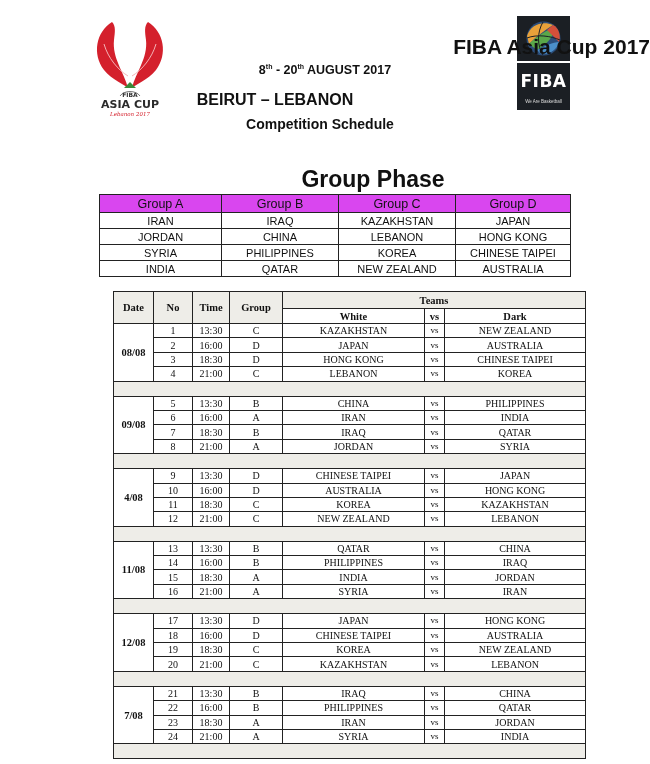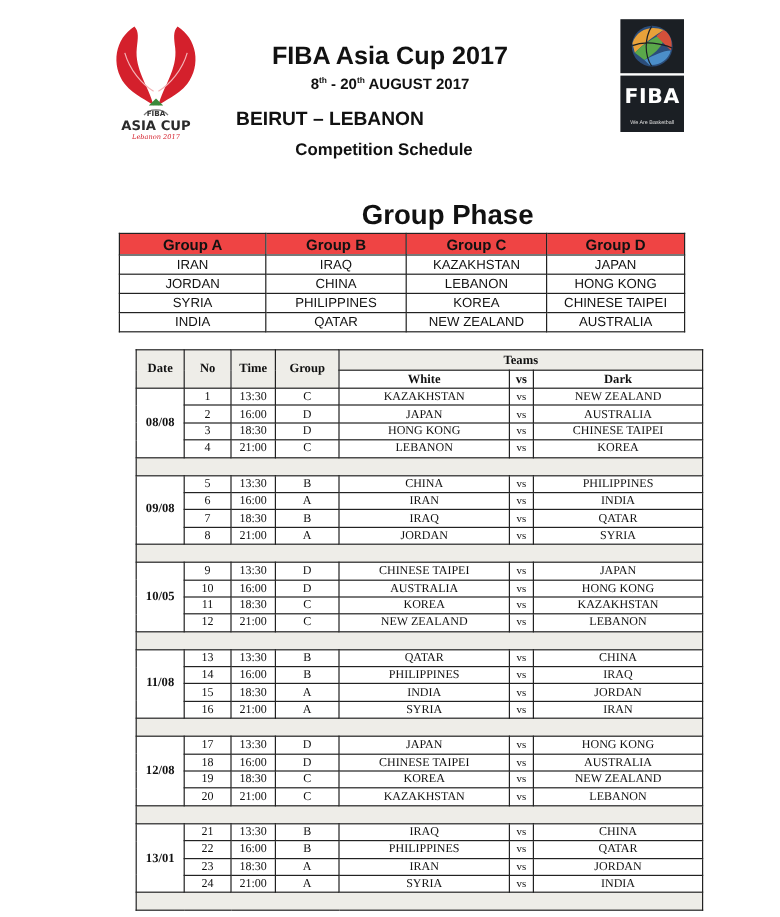--- a/index.html
+++ b/index.html
@@ -9,32 +9,32 @@
   }
   .abs { position: absolute; }
   
   #logo-left { left: 90px; top: 14px; width: 80px; height: 104px; text-align: center; }
   #logo-right { left: 517px; top: 16px; width: 53px; height: 94px; }
   .fiba-top { position: absolute; left: 0; top: 0; width: 53px; height: 45px; background: #1b1f24; }
   .fiba-bot { position: absolute; left: 0; top: 47px; width: 53px; height: 47px; background: #1b1f24; color: #fff; text-align: center; }
   .fiba-word { font-family: "DejaVu Sans", sans-serif; font-weight: bold; font-size: 17px; letter-spacing: 0.5px; margin-top: 9px; line-height: 18px; }
   .fiba-tag { font-size: 4.5px; margin-top: 9px; color: #ddd; }
 
-  #title { left: 0; width: 650px; top: 35px; text-align: center; font-size: 21px; font-weight: bold; }
+  #title { left: 0; width: 650px; top: 35px; text-align: right; font-size: 21px; font-weight: bold; }
   #dates { left: 0; width: 650px; top: 63px; text-align: center; font-size: 12.5px; font-weight: bold; }
   #dates sup { font-size: 7px; }
   #venue { left: 0; width: 550px; top: 91px; text-align: center; font-size: 16px; font-weight: bold; }
   #subtitle { left: 0; width: 640px; top: 116px; text-align: center; font-size: 14px; font-weight: bold; }
   #phase { left: 0; width: 650px; top: 166px; text-align: center; font-size: 23px; font-weight: bold; padding-left: 48px; }
 
   
   table { border-collapse: collapse; table-layout: fixed; }
   td, th { border: 1px solid #222; text-align: center; padding: 0; overflow: hidden; white-space: nowrap; }
   #groups-table { left: 99px; top: 194px; width: 471px; font-size: 11px; }
-  #groups-table th { background: #ef4444; font-size: 12.5px; font-weight: bold; height: 17px; margin-left: 11px; }
+  #groups-table th { background: #d946ef; font-size: 12.5px; font-weight: normal; height: 17px; margin-left: 11px; }
   #groups-table td { height: 15px; }
   #groups-table { border: 1.5px solid #222; }
 
   #schedule-table { left: 113px; top: 291px; width: 472px; font-size: 10px; border: 1.5px solid #222; font-family: Liberation Serif, serif; }
   #schedule-table th { background: #eeede8; font-weight: bold; font-size: 10.5px; }
   #schedule-table th.sub { background: #ffffff; }
   #schedule-table .hrow1 th { height: 16px; }
   #schedule-table .hrow2 th { height: 14px; }
   #schedule-table td { height: 13.4px; line-height: 13px; }
   #schedule-table td.date { font-weight: bold; font-size: 10.5px; }
@@ -216,21 +216,21 @@
         <td>21:00</td>
         <td>A</td>
         <td>JORDAN</td>
         <td class="vs">vs</td>
         <td>SYRIA</td>
       </tr>
       <tr class="spacer">
         <td colspan="7"></td>
       </tr>
       <tr>
-        <td class="date" rowspan="4">10/05</td>
+        <td class="date" rowspan="4">4/08</td>
         <td>9</td>
         <td>13:30</td>
         <td>D</td>
         <td>CHINESE TAIPEI</td>
         <td class="vs">vs</td>
         <td>JAPAN</td>
       </tr>
       <tr>
         <td>10</td>
         <td>16:00</td>
@@ -324,21 +324,21 @@
         <td>21:00</td>
         <td>C</td>
         <td>KAZAKHSTAN</td>
         <td class="vs">vs</td>
         <td>LEBANON</td>
       </tr>
       <tr class="spacer">
         <td colspan="7"></td>
       </tr>
       <tr>
-        <td class="date" rowspan="4">13/01</td>
+        <td class="date" rowspan="4">7/08</td>
         <td>21</td>
         <td>13:30</td>
         <td>B</td>
         <td>IRAQ</td>
         <td class="vs">vs</td>
         <td>CHINA</td>
       </tr>
       <tr>
         <td>22</td>
         <td>16:00</td>

